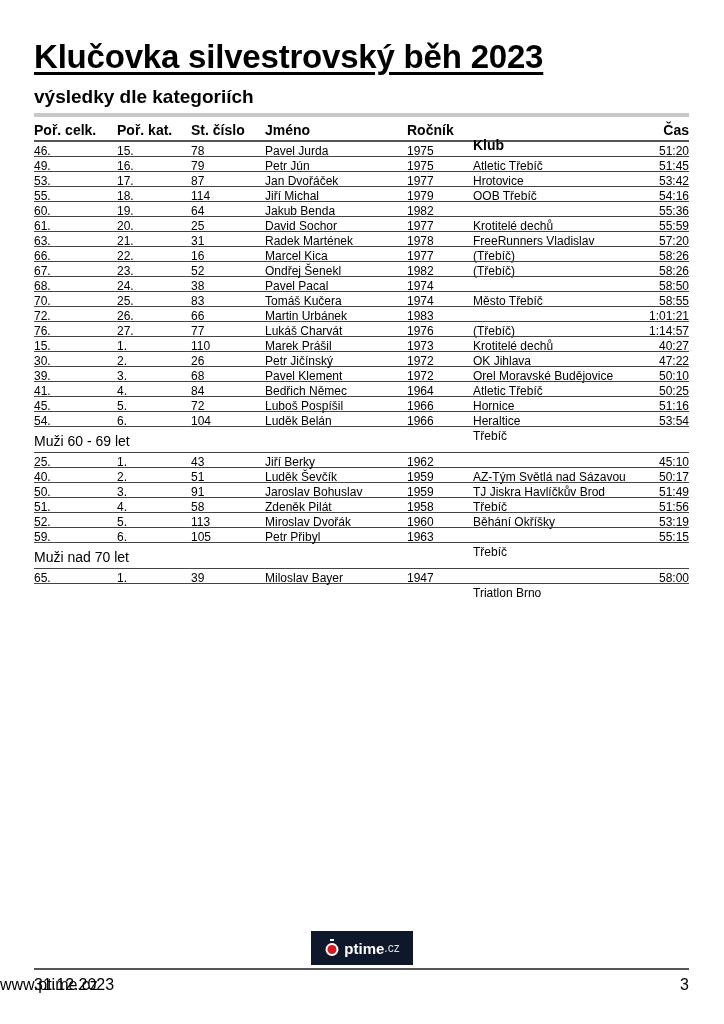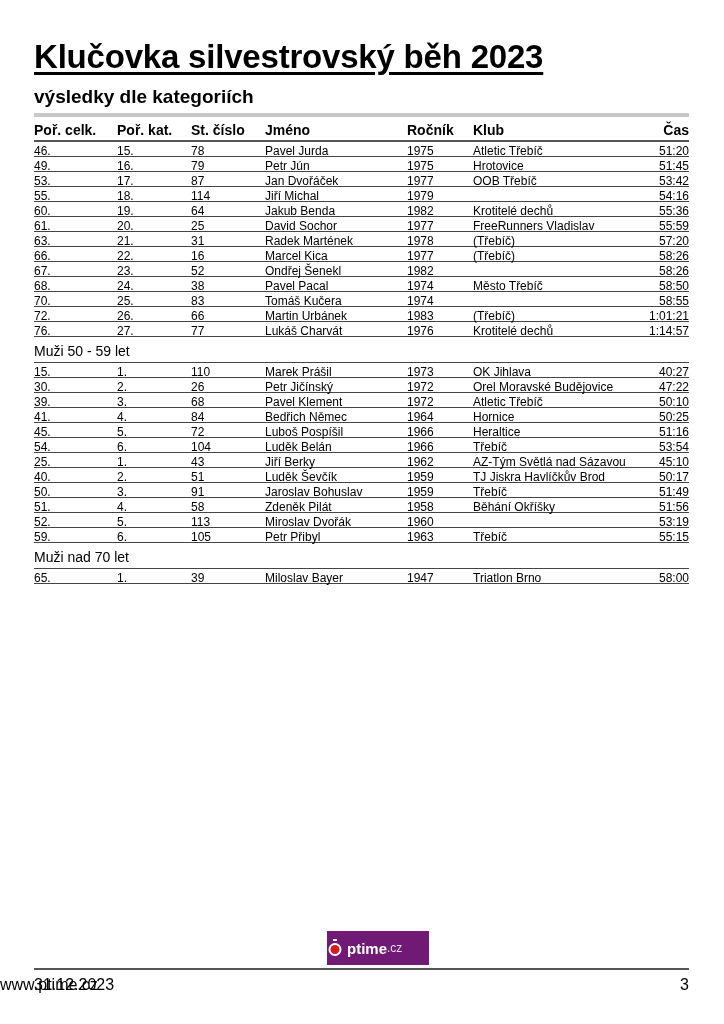--- a/index.html
+++ b/index.html
@@ -2,27 +2,27 @@
 <html><head>
 <meta charset="utf-8">
 <style>
   * { margin:0; padding:0; box-sizing:border-box; }
   body { width:724px; height:1024px; background:#fff; font-family:"Liberation Sans", sans-serif; color:#000; position:relative; overflow:hidden; }
   .title { position:absolute; left:34px; top:38px; font-size:33px; font-weight:bold; text-decoration:underline; text-decoration-thickness:3px; text-underline-offset:4px; letter-spacing:-0.2px; }
   .subtitle { position:absolute; left:34px; top:86px; font-size:19px; font-weight:bold; }
   .graybar { position:absolute; left:34px; top:113px; width:655px; height:4px; background:#c8c8c8; }
   .hdr { position:absolute; left:34px; top:120px; width:655px; height:22px; border-bottom:2px solid #555; font-size:14px; font-weight:bold; }
   .hdr span, .row span { position:absolute; top:0; white-space:nowrap; }
-  .c0 { left:0; } .c1 { left:83px; } .c2 { left:157px; } .c3 { left:231px; } .c4 { left:373px;text-align:right; } .c5 { left:439px; } .c6 { right:0; text-align:right; }
+  .c0 { left:0; } .c1 { left:83px; } .c2 { left:157px; } .c3 { left:231px; } .c4 { left:373px;text-align:right; } .c5 { left:439px;margin-top:15px; } .c6 { right:0; text-align:right; }
   .hdr span { top:2px; }
   #content { position:absolute; left:34px; top:142px; width:655px; }
   .row { position:relative; height:15px; border-bottom:1.5px solid #444; font-size:12px; line-height:18px; }
   .row span { top:0; }
   .cat { font-size:14px; height:26px; padding-top:6px; border-bottom:1.5px solid #444; position:relative; }
-  .logo { position:absolute; left:311px; top:931px; width:102px; height:34px; background:#701a75; display:flex; align-items:center; color:#fff;margin-left:16px; }
+  .logo { position:absolute; left:311px; top:931px; width:102px; height:34px; background:#0f172a; display:flex; align-items:center; justify-content:center; color:#fff; }
   .logo .lt { font-weight:bold; font-size:15px; }
   .logo .cz { font-size:12px; opacity:0.85; }
   .footline { position:absolute; left:34px; top:968px; width:655px; height:1.5px; background:#555; }
   .footer { position:absolute; top:976px; font-size:16px; }
   .fl { left:34px; } .fc { left:0; width:724px; } .fr { right:35px; }
 </style>
 </head>
 <body>
 
 <div class="title">Klučovka silvestrovský běh 2023</div>
@@ -150,21 +150,20 @@
     </div>
     <div class="row">
       <span class="c0">76.</span>
       <span class="c1">27.</span>
       <span class="c2">77</span>
       <span class="c3">Lukáš Charvát</span>
       <span class="c4">1976</span>
       <span class="c5">Krotitelé dechů</span>
       <span class="c6">1:14:57</span>
     </div>
-    <div class="cat">Muži 50 - 59 let</div>
     <div class="row">
       <span class="c0">15.</span>
       <span class="c1">1.</span>
       <span class="c2">110</span>
       <span class="c3">Marek Prášil</span>
       <span class="c4">1973</span>
       <span class="c5">OK Jihlava</span>
       <span class="c6">40:27</span>
     </div>
     <div class="row">
@@ -205,20 +204,21 @@
     </div>
     <div class="row">
       <span class="c0">54.</span>
       <span class="c1">6.</span>
       <span class="c2">104</span>
       <span class="c3">Luděk Belán</span>
       <span class="c4">1966</span>
       <span class="c5">Třebíč</span>
       <span class="c6">53:54</span>
     </div>
+    <div class="cat">Muži 60 - 69 let</div>
     <div class="row">
       <span class="c0">25.</span>
       <span class="c1">1.</span>
       <span class="c2">43</span>
       <span class="c3">Jiří Berky</span>
       <span class="c4">1962</span>
       <span class="c5">AZ-Tým Světlá nad Sázavou</span>
       <span class="c6">45:10</span>
     </div>
     <div class="row">

